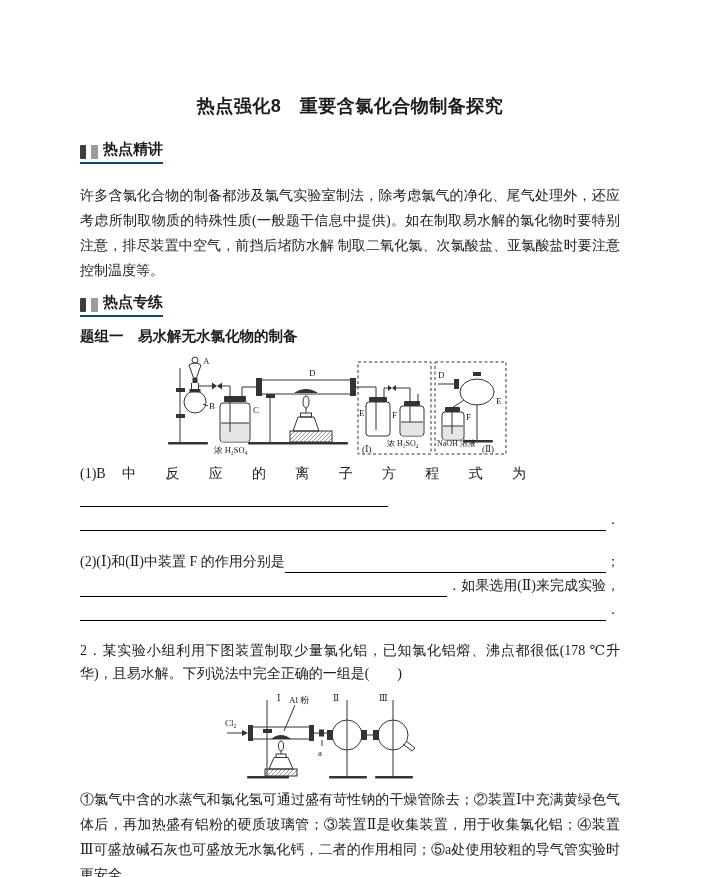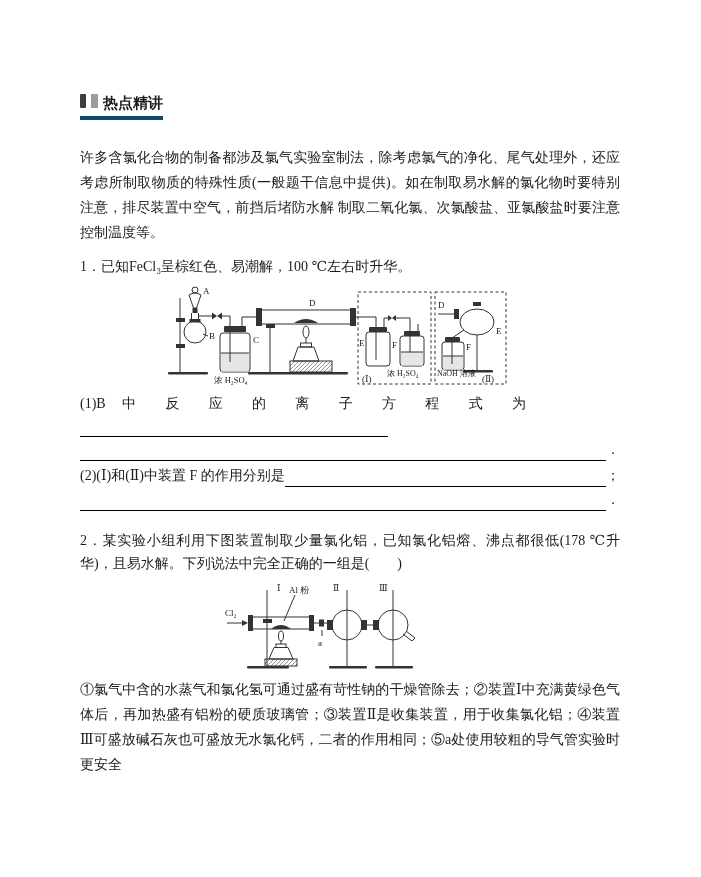--- a/index.html
+++ b/index.html
@@ -16,36 +16,36 @@
   .title {
     text-align:center;
     font-family:"Liberation Sans","DejaVu Sans",sans-serif;
     font-weight:bold;
     font-size:18px;
     letter-spacing:0.5px;
     margin-bottom:22px;
   }
   .sec-header {
     display:inline-flex;
-    align-items:flex-start;
+    align-items:flex-end;
     gap:5px;
-    border-bottom:4px solid #0c4a6e;
+    border-bottom:2px solid #0c4a6e;
     padding-bottom:3px;
     font-family:"Liberation Sans","DejaVu Sans",sans-serif;
     font-weight:bold;
     font-size:15px;
     margin-bottom:7px;
   }
   .bar-dark { width:6px; height:14px; background:#3d3d3d; border-radius:1px; }
   .bar-gray { width:7px; height:14px; background:#9c9c9c; }
   .para {
     font-size:14px;
     line-height:25px;
     text-align:justify;
-    margin:18px 0 10px 0;
+    margin:12px 0 10px 0;
   }
   .group-title {
     font-family:"Liberation Sans","DejaVu Sans",sans-serif;
     font-weight:bold;
     font-size:14.5px;
     line-height:24px;
     margin-bottom:4px;
   }
   .qline { font-size:14px; line-height:23px; text-align:justify; }
   .diagram1 { margin:4px 0 6px 86px; display:block; }
@@ -71,34 +71,42 @@
     height:18px;
   }
   .blank.grow { flex:1 1 auto; }
   svg text { font-family:"Liberation Serif","DejaVu Serif",serif; fill:#1c1c1c; }
 </style>
 </head>
 <body>
 
 <div class="page">
 
+  <div class="title">热点强化8　重要含氯化合物制备探究</div>
 
   <div>
     <span class="sec-header">
       <span class="bar-dark"></span>
       <span class="bar-gray"></span>
       <span>热点精讲</span>
     </span>
   </div>
 
   <div class="para">许多含氯化合物的制备都涉及氯气实验室制法，除考虑氯气的净化、尾气处理外，还应考虑所制取物质的特殊性质(一般题干信息中提供)。如在制取易水解的氯化物时要特别注意，排尽装置中空气，前挡后堵防水解 制取二氧化氯、次氯酸盐、亚氯酸盐时要注意控制温度等。</div>
 
-
-
-  <div class="qline">1．已知FeCl₃呈棕红色、易潮解，100 ℃左右时升华。</div>
+  <div>
+    <span class="sec-header">
+      <span class="bar-dark"></span>
+      <span class="bar-gray"></span>
+      <span>热点专练</span>
+    </span>
+  </div>
+
+  <div class="group-title">题组一　易水解无水氯化物的制备</div>
+
 
   <svg class="diagram1" width="342" height="106" viewBox="0 0 342 106">
     <defs>
       <pattern id="h1" width="4" height="4" patternUnits="userSpaceOnUse">
         <path d="M0,4 L4,0" stroke="#666" stroke-width="0.7"></path>
       </pattern>
     </defs>
     <g stroke="#333" stroke-width="1" fill="none">
 
       <line x1="14" y1="16" x2="14" y2="90"></line>
@@ -196,24 +204,28 @@
 
   <div class="just-line">(1)B 中 反 应 的 离 子 方 程 式 为</div>
   <div class="fill-row" style="margin-top:4px;">
     <div class="blank" style="width:308px;"></div>
   </div>
   <div class="fill-row">
     <div class="blank grow"></div>
     <span class="txt">．</span>
   </div>
 
-  <div class="fill-row" style="margin-top:4px;justify-content:space-between;">
+  <div class="fill-row" style="margin-top:20px;justify-content:space-between;">
     <span class="txt">(2)(Ⅰ)和(Ⅱ)中装置 F 的作用分别是</span>
     <div class="blank grow"></div>
     <span class="txt">；</span>
+  </div>
+  <div class="fill-row">
+    <div class="blank" style="width:368px;"></div>
+    <span class="txt">．如果选用(Ⅱ)来完成实验，</span>
   </div>
   <div class="fill-row">
     <div class="blank grow"></div>
     <span class="txt">．</span>
   </div>
 
   <div class="qline" style="margin-top:18px;">2．某实验小组利用下图装置制取少量氯化铝，已知氯化铝熔、沸点都很低(178 ℃升华)，且易水解。下列说法中完全正确的一组是(　　)</div>
 
   <svg class="diagram2" width="222" height="93" viewBox="0 0 222 93">
     <defs>

